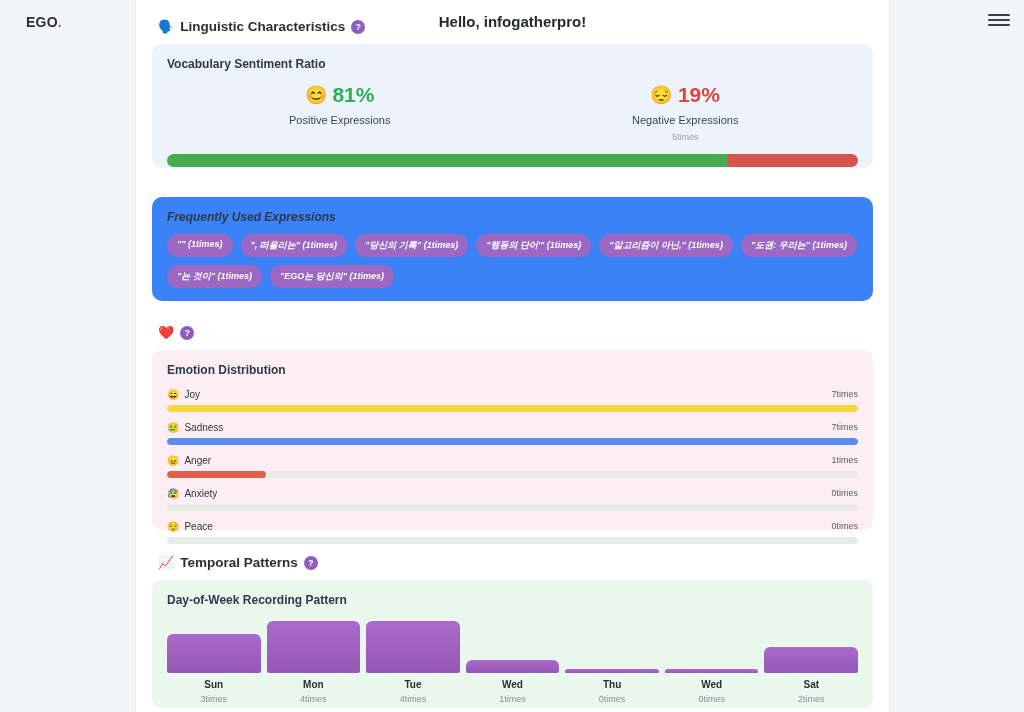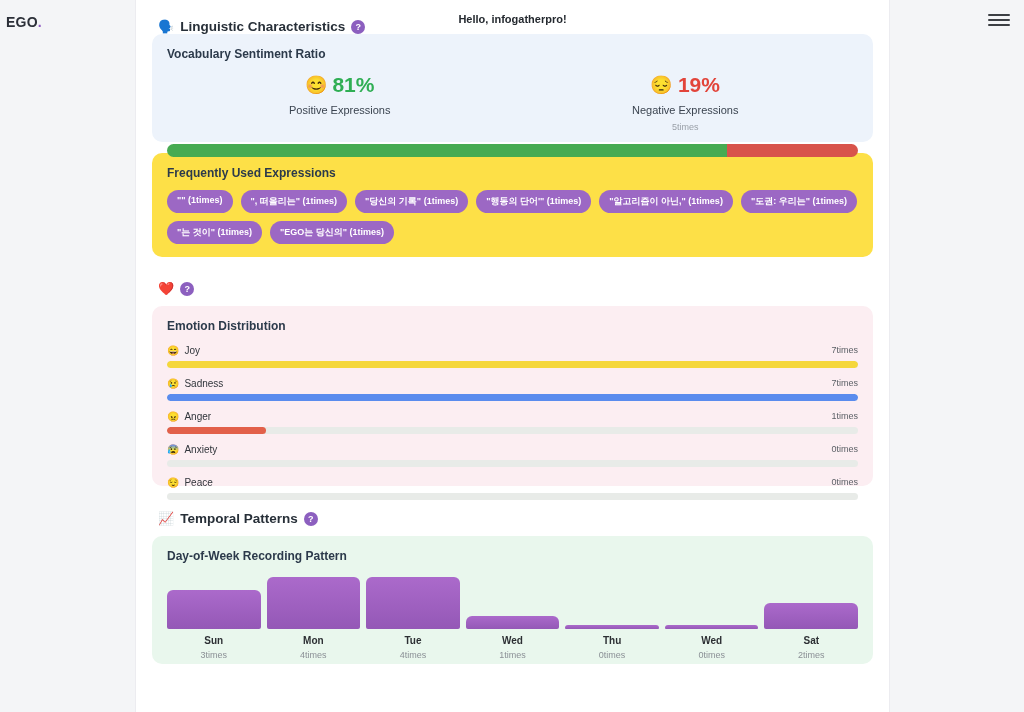--- a/index.html
+++ b/index.html
@@ -1,45 +1,45 @@
 <!DOCTYPE html>
 <html><head>
 <meta charset="utf-8">
 <style>
   * { margin:0; padding:0; box-sizing:border-box; }
   html,body { width:1024px; height:712px; overflow:hidden;
     font-family:"Liberation Sans", sans-serif; background:#f4f5f7; }
-  .logo { position:absolute; left:6px; top:14px; font-size:14px; font-weight:bold; color:#2b2f38; letter-spacing:.2px; }
+  .logo { position:absolute; left:26px; top:14px; font-size:14px; font-weight:bold; color:#2b2f38; letter-spacing:.2px; }
   .logo .dot { color:#8e5bc0; }
   .menu-btn { position:absolute; right:14px; top:11px; width:22px; height:18px; cursor:pointer; background:none; border:none; }
   .menu-btn span { display:block; height:2.4px; background:#3c3f44; margin:2.6px 0; border-radius:1px; }
   .panel { position:absolute; left:135px; top:0; width:755px; height:712px; background:#ffffff;
     border-left:1px solid #ececf0; border-right:1px solid #ececf0; padding:0 16px; }
   .greeting { position:absolute; top:13px; left:0; width:100%; text-align:center;
-    font-size:11px; font-weight:bold; color:#24292f; }
+    font-size:15px; font-weight:bold; color:#24292f; }
   .section-head { display:flex; align-items:center; gap:6px; font-size:13.5px; font-weight:bold; color:#272f38; padding-left:6px; }
   .section-head .emoji { font-size:13px; }
   .help-badge { width:14px; height:14px; border-radius:50%; background:#8c5fbf; color:#fff;
     font-size:9px; font-weight:bold; display:inline-flex; align-items:center; justify-content:center; cursor:pointer; }
   .h1 { margin-top:19px; }
   .card { border-radius:10px; padding:13px 15px; }
   .card-title { font-size:12px; font-weight:bold; color:#2c3a4b; }
   
-  .card-sentiment { height:108px; background:#edf3fb; }
+  .card-sentiment { margin-top:10px; height:124px; background:#edf3fb; }
   .sent-cols { display:flex; margin-top:12px; }
   .sent-col { flex:1; text-align:center; }
   .sent-pct { font-size:21px; font-weight:bold; display:inline-flex; align-items:center; gap:5px; }
   .sent-pct .emoji { font-size:18px; }
   .sent-label { font-size:11px; color:#3b4450; margin-top:7px; }
   .sent-count { font-size:9px; color:#9aa0a8; margin-top:6px; }
   .sent-bar { display:flex; height:13px; border-radius:7px; overflow:hidden; margin-top:12px; }
   .sent-bar .pos { height:100%; }
   .sent-bar .neg { height:100%; flex:1; }
   
-  .card-expr { margin-top:11px; min-height:89px; background:#fde047; }
+  .card-expr { margin-top:29px; min-height:89px; background:#3b82f6;font-style:italic; }
   .badges { display:flex; flex-wrap:wrap; gap:8px; margin-top:10px; }
   .badge { background:#9c68c4; color:#fff; font-size:9px; font-weight:bold;
     padding:5px 10px; border-radius:12px; white-space:nowrap; }
   
   .h2 { margin-top:24px; }
   .card-emotion { margin-top:10px; height:180px; background:#fceef2; }
   .emo-rows { margin-top:11px; }
   .emo-row { margin-bottom:9px; }
   .emo-head { display:flex; justify-content:space-between; align-items:center; height:12px; margin-bottom:5px; }
   .emo-label { font-size:10px; color:#30353b; display:inline-flex; gap:5px; align-items:center; }

